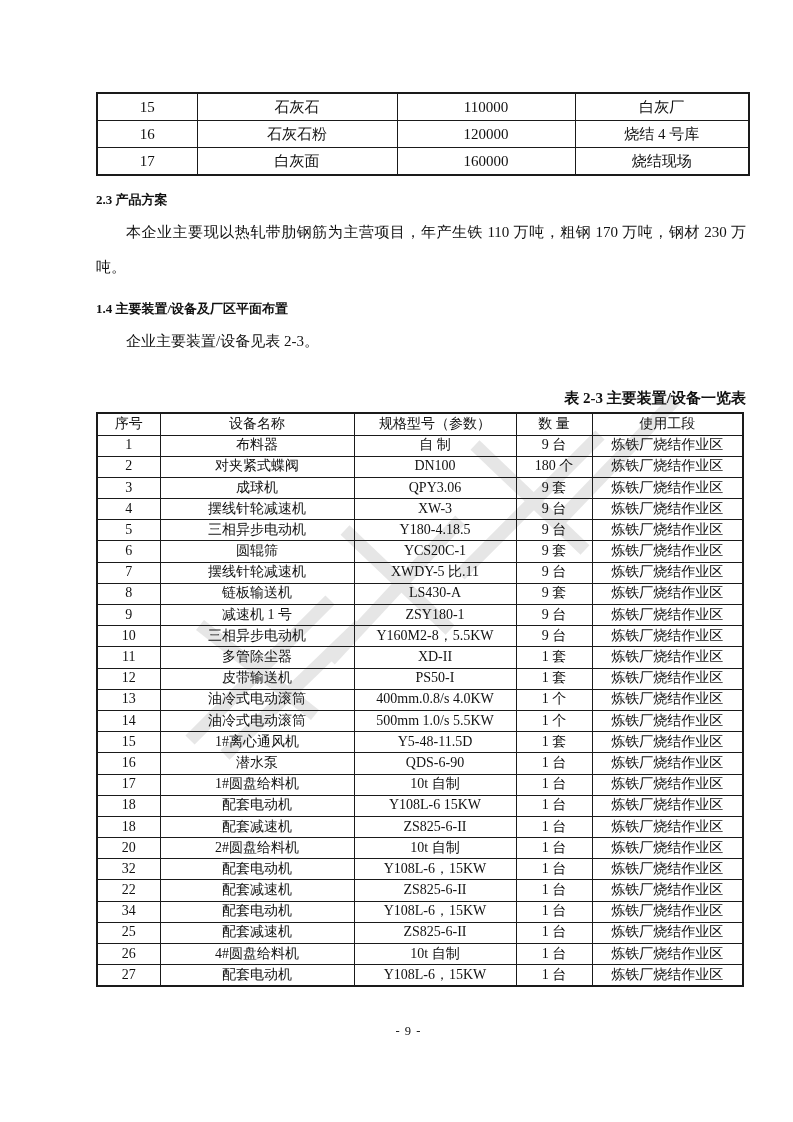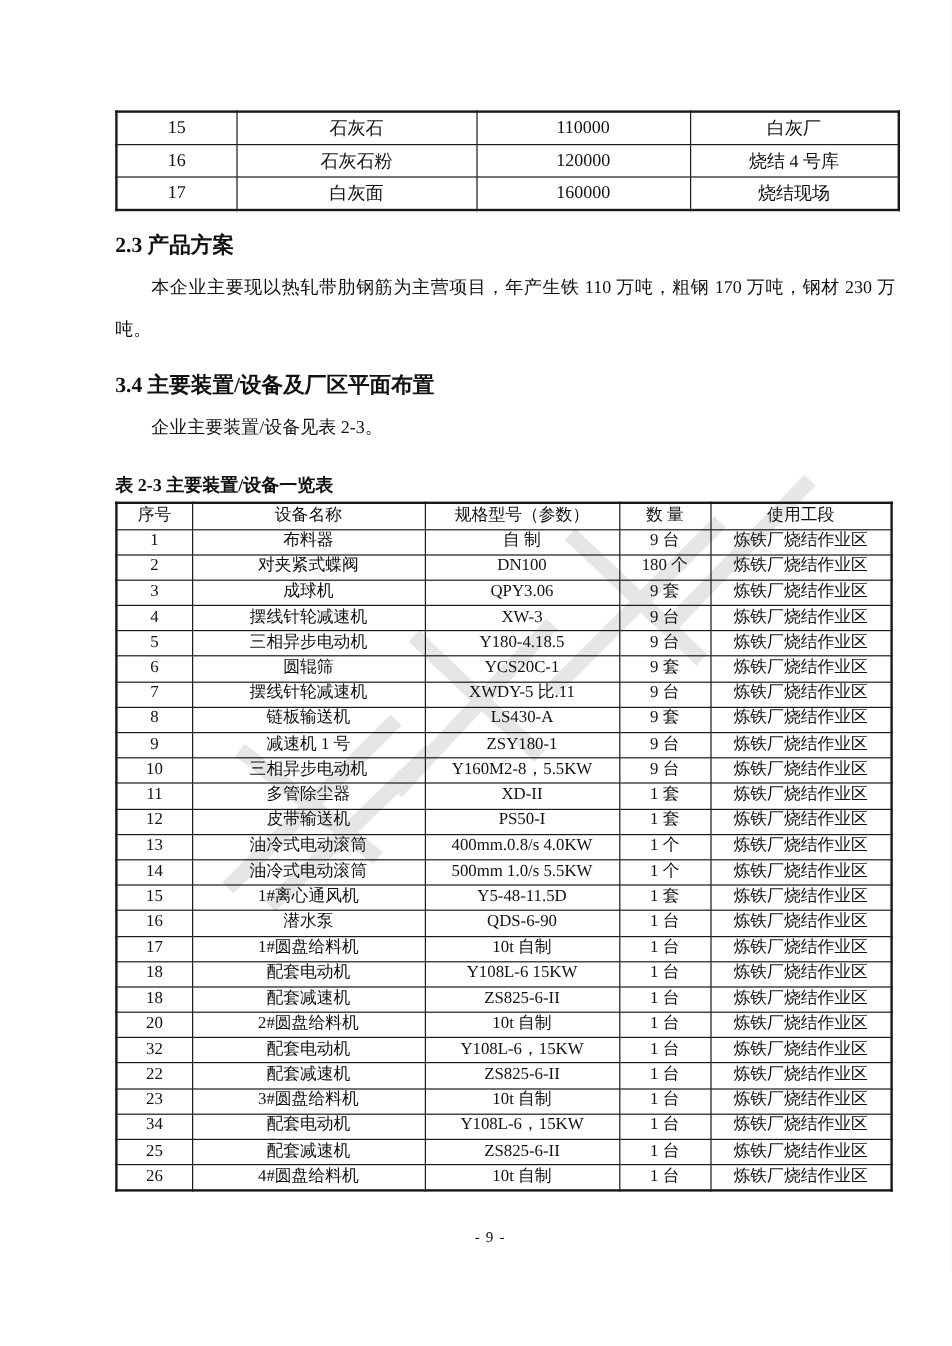--- a/index.html
+++ b/index.html
@@ -39,38 +39,38 @@
     height: 26px;
     padding: 0 2px;
     overflow: hidden;
     white-space: nowrap;
   }
   table.cont-table { border: 2px solid #1a1a1a; }
 
   
   .h2 {
     font-weight: bold;
-    font-size: 18px;
+    font-size: 13px;
     margin: 14px 0 0 0;
     line-height: 1.6;
   }
   .para {
     font-size: 15px;
     line-height: 2.35;
     text-align: justify;
     margin: 4px 0 0 0;
     text-indent: 2em;
   }
 
   
   .table-title {
     font-weight: bold;
     font-size: 15px;
-    text-align: left;
-    margin: 20px 0 4px 0;
+    text-align: right;
+    margin: 30px 0 4px 0;
   }
   table.eq-table {
     border-collapse: collapse;
     width: 646px;
     table-layout: fixed;
     font-size: 14px;
   }
   table.eq-table th, table.eq-table td {
     border: 1px solid #1a1a1a;
     text-align: center;
@@ -138,21 +138,21 @@
             <td>白灰面</td>
             <td>160000</td>
             <td>烧结现场</td>
           </tr>
         </tbody>
     </table>
 
     <div class="h2">2.3 产品方案</div>
     <p class="para">本企业主要现以热轧带肋钢筋为主营项目，年产生铁 110 万吨，粗钢 170 万吨，钢材 230 万吨。</p>
 
-    <div class="h2">3.4 主要装置/设备及厂区平面布置</div>
+    <div class="h2">1.4 主要装置/设备及厂区平面布置</div>
     <p class="para">企业主要装置/设备见表 2-3。</p>
 
     <div class="table-title">表 2-3 主要装置/设备一览表</div>
     <table class="eq-table">
       <colgroup>
         <col style="width:63px">
           <col style="width:194px">
           <col style="width:162px">
         <col style="width:76px">
           <col style="width:151px">
@@ -315,46 +315,46 @@
             <td>炼铁厂烧结作业区</td>
           </tr>
           <tr>
             <td>22</td>
             <td>配套减速机</td>
             <td>ZS825-6-II</td>
             <td>1 台</td>
             <td>炼铁厂烧结作业区</td>
           </tr>
           <tr>
-            <td>23</td>
-            <td>3#圆盘给料机</td>
-            <td>10t 自制</td>
-            <td>1 台</td>
-            <td>炼铁厂烧结作业区</td>
-          </tr>
-          <tr>
             <td>34</td>
             <td>配套电动机</td>
             <td>Y108L-6，15KW</td>
             <td>1 台</td>
             <td>炼铁厂烧结作业区</td>
           </tr>
           <tr>
             <td>25</td>
             <td>配套减速机</td>
             <td>ZS825-6-II</td>
             <td>1 台</td>
             <td>炼铁厂烧结作业区</td>
           </tr>
           <tr>
             <td>26</td>
             <td>4#圆盘给料机</td>
             <td>10t 自制</td>
             <td>1 台</td>
             <td>炼铁厂烧结作业区</td>
           </tr>
+          <tr>
+            <td>27</td>
+            <td>配套电动机</td>
+            <td>Y108L-6，15KW</td>
+            <td>1 台</td>
+            <td>炼铁厂烧结作业区</td>
+          </tr>
         </tbody>
     </table>
 
   </div>
 
   <div class="page-number">- 9 -</div>
 </div>
 
 </body></html>

